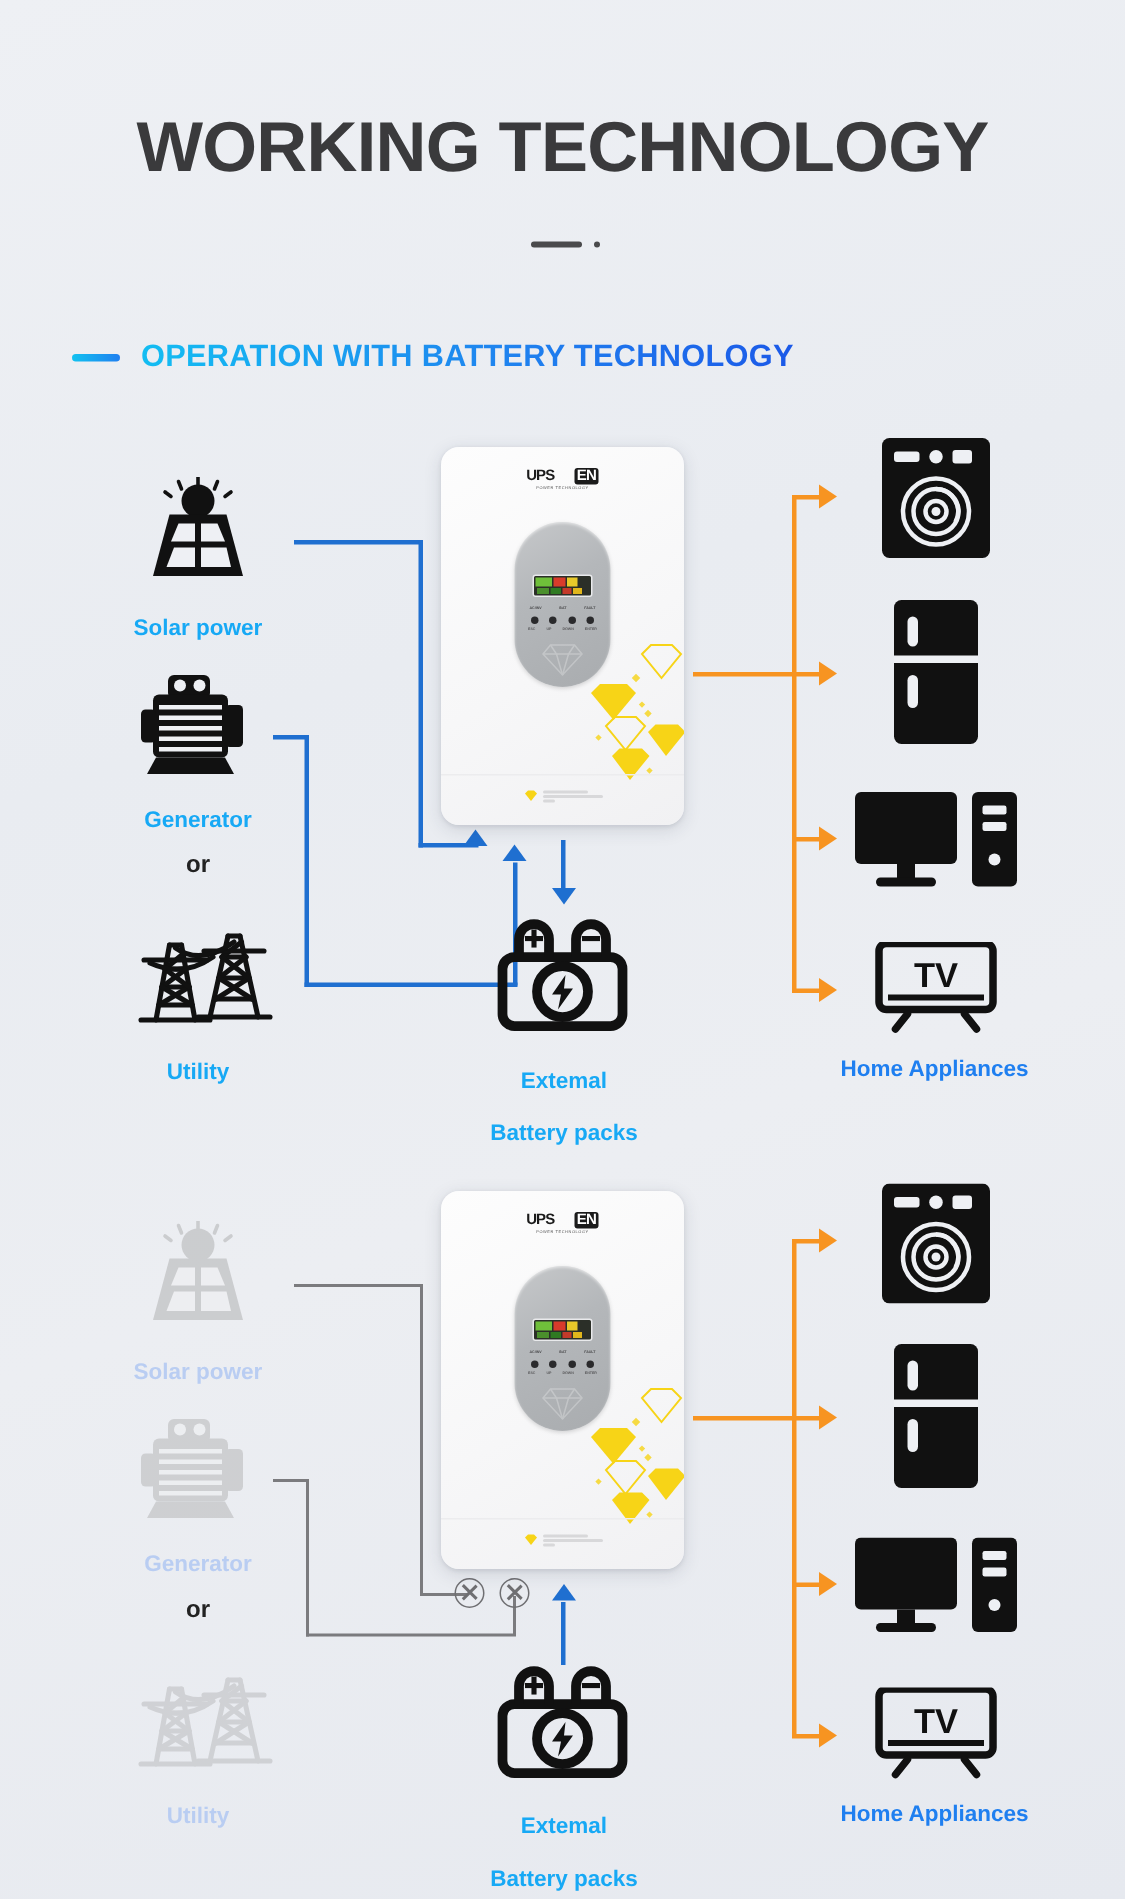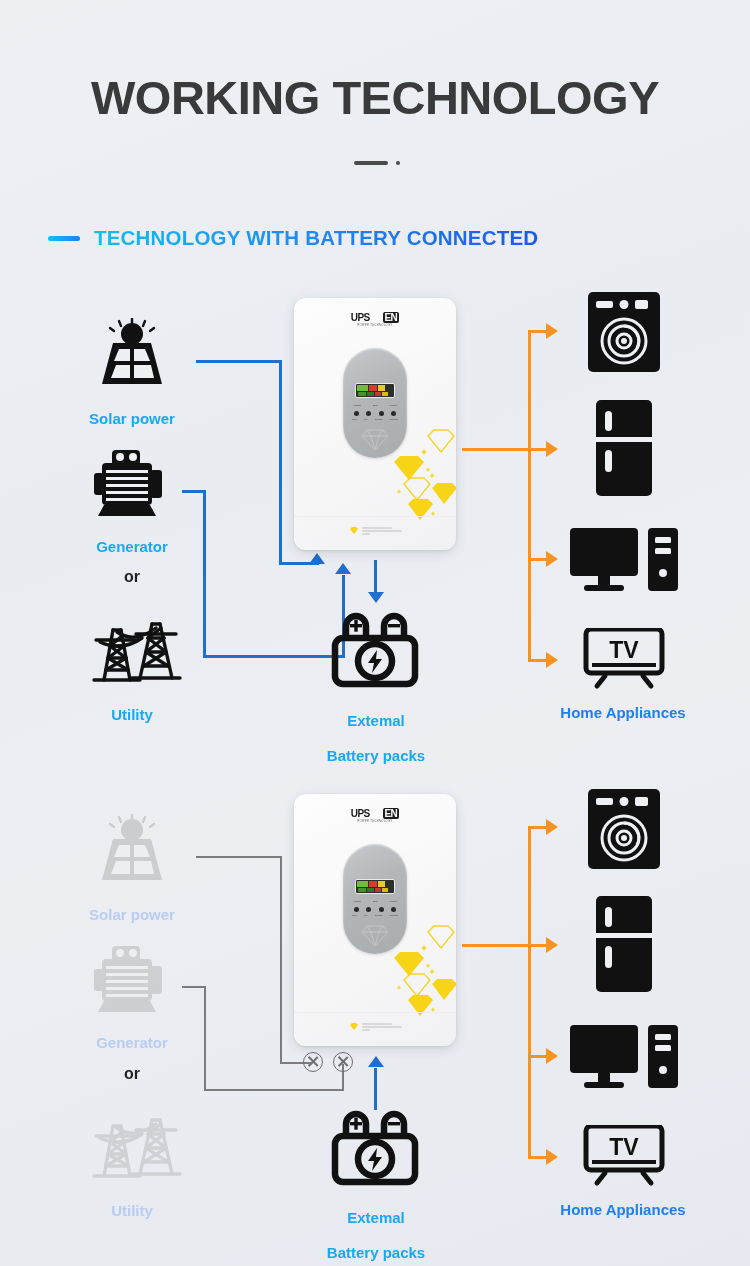--- a/index.html
+++ b/index.html
@@ -94,21 +94,21 @@
 <div class="page">
 
   <div class="title">WORKING TECHNOLOGY</div>
   <div class="title-dash">
     <i class="dash-long"></i>
     <i class="dash-dot"></i>
   </div>
 
   <div class="subhead">
     <span class="bar"></span>
-    <span class="txt">TECHNOLOGY WITH BATTERY CONNECTED</span>
+    <span class="txt">OPERATION WITH BATTERY TECHNOLOGY</span>
   </div>
 
   <div class="icon" style="left:86px; top:318px;">
     <svg width="92" height="72" viewBox="0 0 92 72">
       <g fill="#111">
         <circle cx="46" cy="16" r="11"></circle>
         <g stroke="#111" stroke-width="2.4" stroke-linecap="round">
           <line x1="46" y1="0" x2="46" y2="5"></line>
           <line x1="33" y1="3" x2="35" y2="8"></line>
           <line x1="59" y1="3" x2="57" y2="8"></line>

